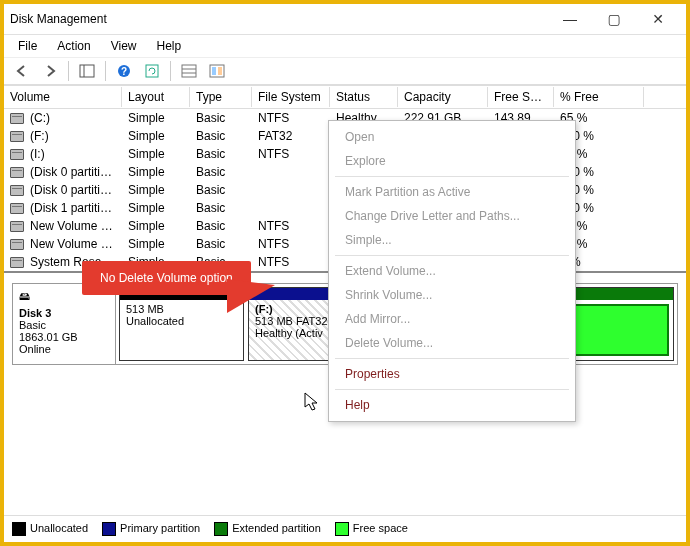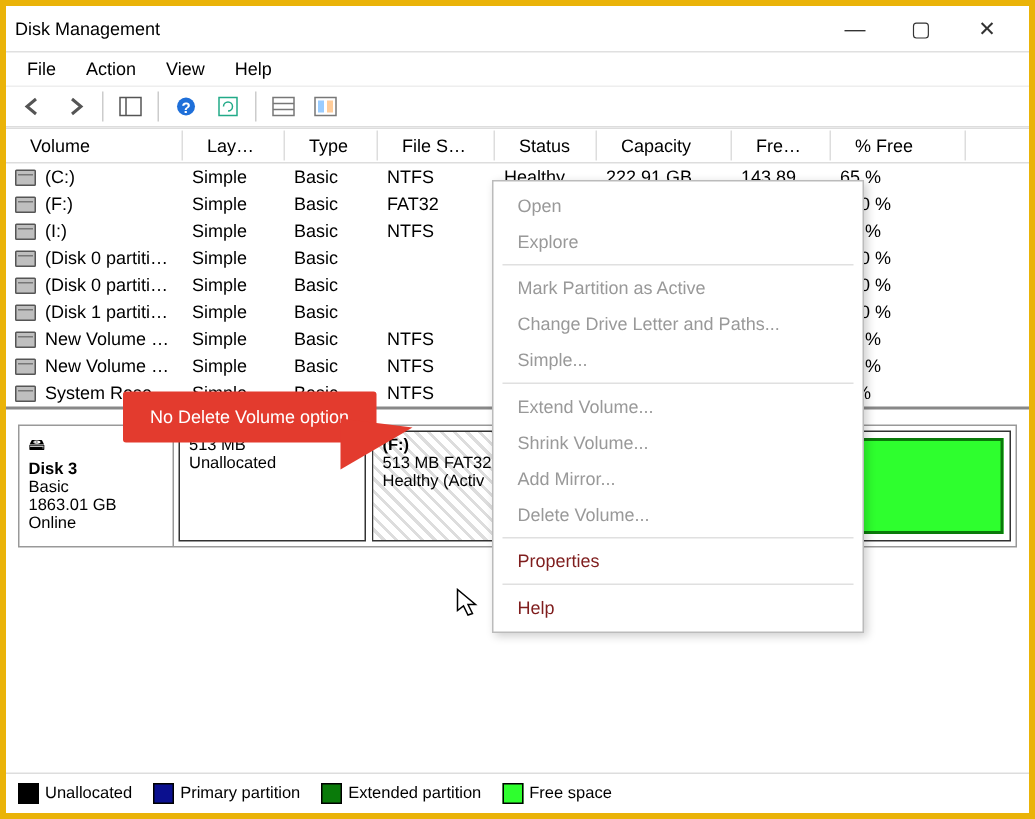--- a/index.html
+++ b/index.html
@@ -8,33 +8,33 @@
 .titlebar .title{flex:1;font-size:12px}
 .titlebar .ctrl{width:44px;height:28px;display:flex;align-items:center;justify-content:center;font-size:14px;color:#333}
 .menubar{height:22px;display:flex;align-items:center;padding:0 6px;gap:4px}
 .menubar .mitem{padding:2px 8px}
 .toolbar{height:26px;display:flex;align-items:center;padding:0 6px;gap:4px;border-top:1px solid #eee;border-bottom:1px solid #ddd}
 .tbtn{width:22px;height:22px;display:flex;align-items:center;justify-content:center;border:1px solid transparent}
 .tbtn svg{display:block}
 .sep{width:1px;height:20px;background:#ccc;margin:0 2px}
 .list{flex:0 0 auto;border-bottom:2px solid #888}
 .lhead{display:flex;height:22px;align-items:center;border-top:1px solid #ddd;border-bottom:1px solid #ddd;background:#fff}
-.lhead .col{border-right:1px solid #ddd;padding:3px 16px;box-sizing:border-box;white-space:nowrap;overflow:hidden;text-overflow:ellipsis}
+.lhead .col{border-right:1px solid #ddd;padding:3px 6px;box-sizing:border-box;white-space:nowrap;overflow:hidden;text-overflow:ellipsis}
 .rows{height:162px;overflow:hidden}
 .row{display:flex;height:18px;align-items:center}
 .row .col{padding:1px 6px;box-sizing:border-box;white-space:nowrap;overflow:hidden;text-overflow:ellipsis}
 .drvicon{display:inline-block;width:12px;height:9px;background:#bfbfbf;border:1px solid #555;border-radius:1px;margin-right:6px;vertical-align:middle;position:relative}
 .drvicon:before{content:"";position:absolute;left:1px;top:2px;width:10px;height:1px;background:#777}
 .c0{width:118px}.c1{width:68px}.c2{width:62px}.c3{width:78px}.c4{width:68px}.c5{width:90px}.c6{width:66px}.c7{width:90px}
 .gpanel{flex:1;overflow:auto;padding:10px 8px}
 .diskrow{display:flex;height:80px;border:1px solid #999}
 .dinfo{width:90px;border-right:1px solid #999;padding:4px 6px;font-size:11px;display:flex;flex-direction:column;gap:0}
 .dinfo .nm{font-weight:bold}
 .dslices{flex:1;display:flex;padding:3px;gap:4px}
-.slice{display:flex;flex-direction:row;border:1px solid #333;box-sizing:border-box}
+.slice{display:flex;flex-direction:column;border:1px solid #333;box-sizing:border-box}
 .shead{height:12px}
 .sbody{flex:1;padding:3px 6px;font-size:11px;white-space:nowrap;overflow:hidden}
 .sbody.hatch{background:repeating-linear-gradient(45deg,#fff,#fff 4px,#ddd 4px,#ddd 6px)}
 .legend{height:26px;border-top:1px solid #ddd;display:flex;align-items:center;padding:0 8px;gap:14px;font-size:11px}
 .legend .sw{display:inline-block;width:12px;height:12px;margin-right:4px;border:1px solid #000;vertical-align:middle}
 .ctxmenu{position:absolute;background:#fff;border:1px solid #bbb;box-shadow:2px 2px 6px rgba(0,0,0,.2);padding:4px 0;font-size:12px;z-index:10}
 .ctxmenu .mi{padding:5px 16px;white-space:nowrap;color:#999}
 .ctxmenu .mi.en{color:#7f1d1d}
 .ctxmenu .msep{height:1px;background:#e0e0e0;margin:3px 6px}
 .callout{position:absolute;z-index:20}

